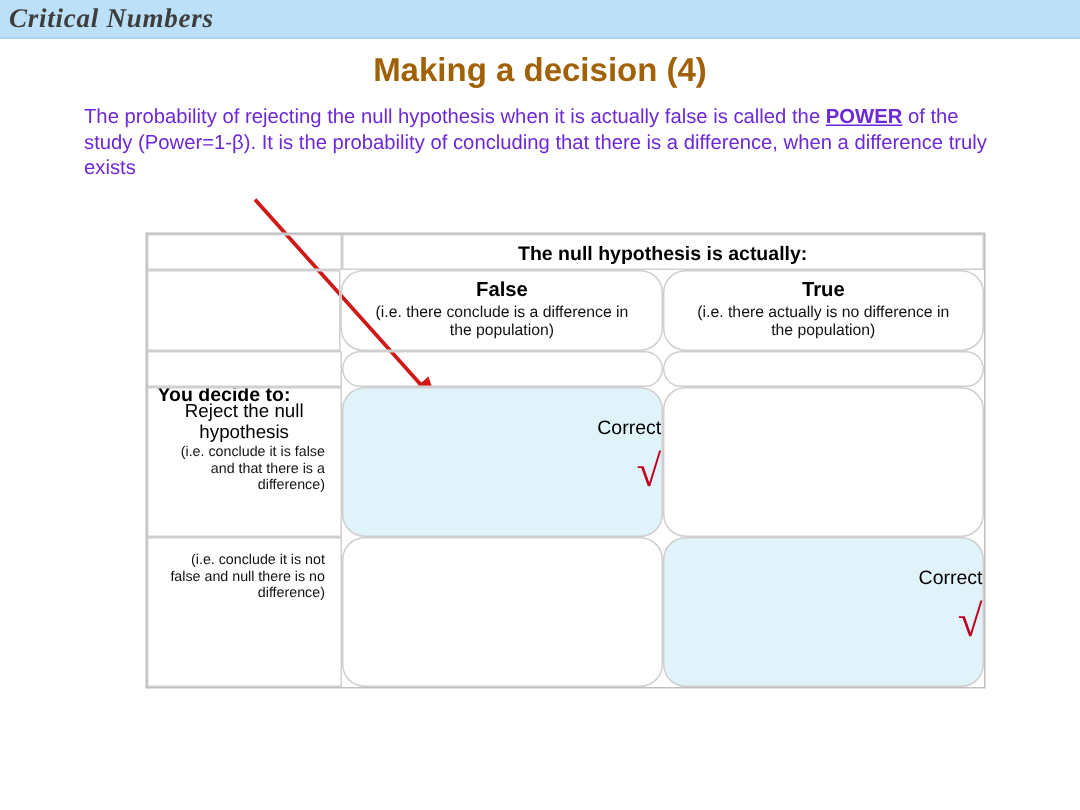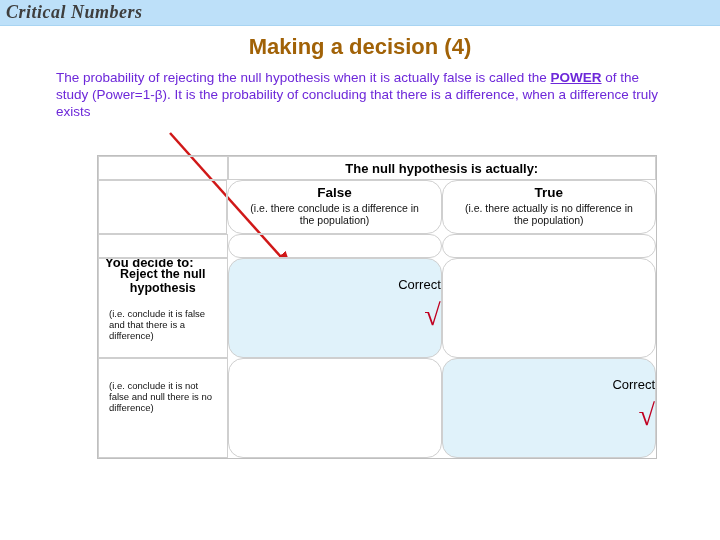--- a/index.html
+++ b/index.html
@@ -79,22 +79,22 @@
   .rowhdr {
     font-weight: bold;
     font-size: 13px;
     padding: 20px 0 0 6px;
   }
   .rowhead-body {
     text-align: center;
     font-size: 12px;
     padding: 8px 10px 4px 10px;
   }
-  .rowhead-body .bold { font-weight: bold; font-size: 12.5px; display:block; }
-  .rowhead-body .paren { font-size: 9.5px; color:#111; display:block; line-height:1.15; margin-top:14px; text-align:left; }
+  .rowhead-body .bold { font-weight: normal; font-size: 12.5px; display:block; }
+  .rowhead-body .paren { font-size: 9.5px; color:#111; display:block; line-height:1.15; margin-top:2px; text-align:right; }
 
   .bodycell {
     text-align: right;
     font-size: 13px;
     padding-top: 18px;
     position: relative;
   }
   .hl { background: #e0f2fa; }
   .tick {
     color: #c00020;

